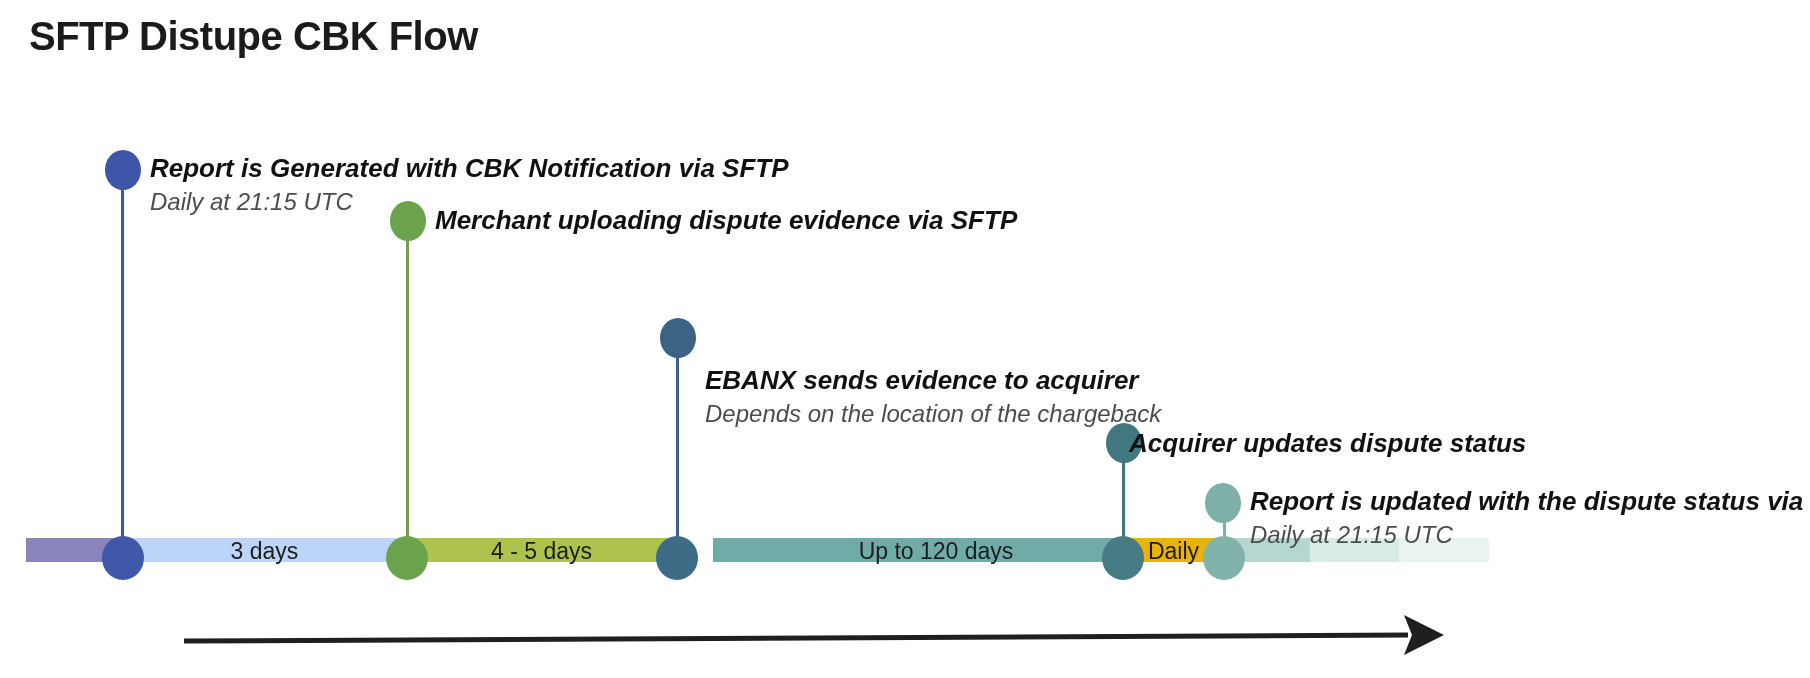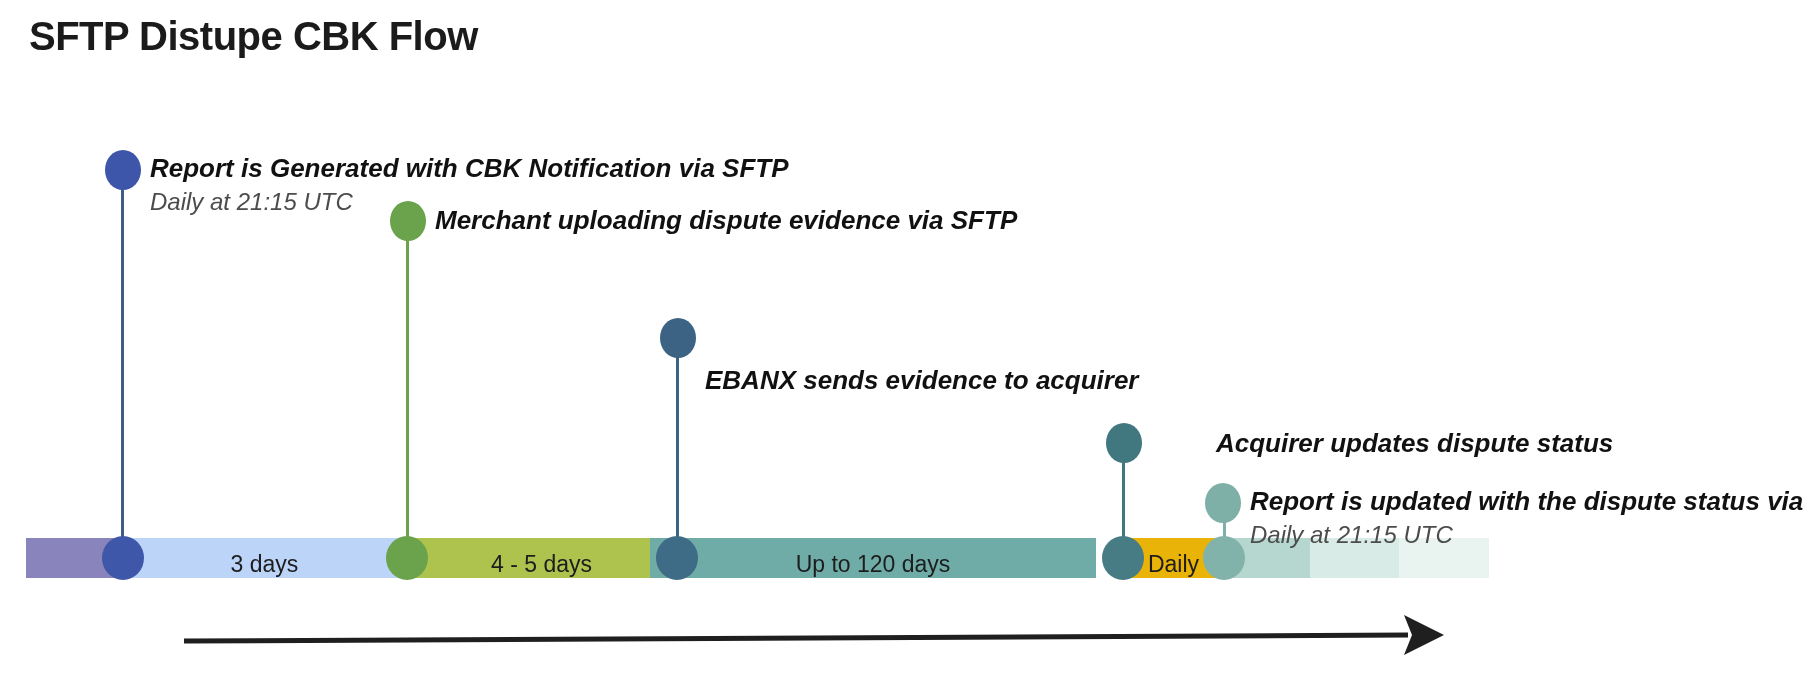--- a/index.html
+++ b/index.html
@@ -6,21 +6,21 @@
   body{font-family:"Liberation Sans","DejaVu Sans",sans-serif;}
   .canvas{position:relative;width:1810px;height:678px;background:#ffffff;overflow:hidden;}
 
   .page-title{
     position:absolute;left:29px;top:14px;margin:0;
     font-size:40px;font-weight:bold;color:#1b1b1b;letter-spacing:-0.5px;
   }
 
   
   .bar{position:absolute;left:26px;top:538px;height:40px;width:1463px;}
-  .seg{position:absolute;top:0;height:40px;display:flex;align-items:flex-end;justify-content:center;}
+  .seg{position:absolute;top:0;height:24px;display:flex;align-items:flex-start;justify-content:center;}
   .seg-label{font-size:23px;color:#1d1d1d;white-space:nowrap;}
 
   
   .stem{position:absolute;width:3px;}
 
   
   .mdot{position:absolute;width:36px;height:40px;border-radius:50%;}
   .jdot{position:absolute;width:42px;height:44px;border-radius:50%;top:536px;}
 
   
@@ -46,21 +46,21 @@
   <div class="bar">
     <div class="seg" style="left: 0px; width: 97px; background-color: rgb(138, 132, 188);">
         <span class="seg-label"></span>
       </div>
     <div class="seg" style="left: 97px; width: 283px; background-color: rgb(187, 212, 248);">
         <span class="seg-label">3 days</span>
       </div>
     <div class="seg" style="left: 380px; width: 271px; background-color: rgb(174, 194, 78);">
         <span class="seg-label">4 - 5 days</span>
       </div>
-    <div class="seg" style="left: 624px; width: 446px; background-color: rgb(111, 172, 167);">
+    <div class="seg" style="left: 687px; width: 446px; background-color: rgb(111, 172, 167);">
         <span class="seg-label">Up to 120 days</span>
       </div>
     <div class="seg" style="left: 1097px; width: 101px; background-color: #eab308;">
         <span class="seg-label">Daily</span>
       </div>
     <div class="seg" style="left: 1198px; width: 86px; background-color: rgb(181, 215, 208);">
         <span class="seg-label"></span>
       </div>
     <div class="seg" style="left: 1284px; width: 89px; background-color: rgb(216, 235, 230);">
         <span class="seg-label"></span>
@@ -83,24 +83,25 @@
   </div>
 
   <div class="mdot" style="left: 390px; top: 201px; background-color: rgb(107, 163, 76);"></div>
   <div class="mtext" style="left:435px;top:206px;">
     <div class="mtitle">Merchant uploading dispute evidence via SFTP</div>
   </div>
 
   <div class="mdot" style="left: 660px; top: 318px; background-color: rgb(60, 99, 131);"></div>
   <div class="mtext" style="left:705px;top:322px;margin-top:44px;">
     <div class="mtitle">EBANX sends evidence to acquirer</div>
+    <div class="msub">Depends on the location of the chargeback</div>
   </div>
 
   <div class="mdot" style="left: 1106px; top: 423px; background-color: rgb(65, 120, 127);"></div>
-  <div class="mtext" style="left:1216px;top:429px;">
+  <div class="mtext" style="left:1129px;top:429px;">
     <div class="mtitle">Acquirer updates dispute status</div>
   </div>
 
   <div class="mdot" style="left: 1205px; top: 483px; background-color: rgb(127, 176, 168);"></div>
   <div class="mtext" style="left:1250px;top:487px;">
     <div class="mtitle">Report is updated with the dispute status via SFTP</div>
     <div class="msub">Daily at 21:15 UTC</div>
   </div>
 
   <svg class="arrow-svg" width="1810" height="678" viewBox="0 0 1810 678">

